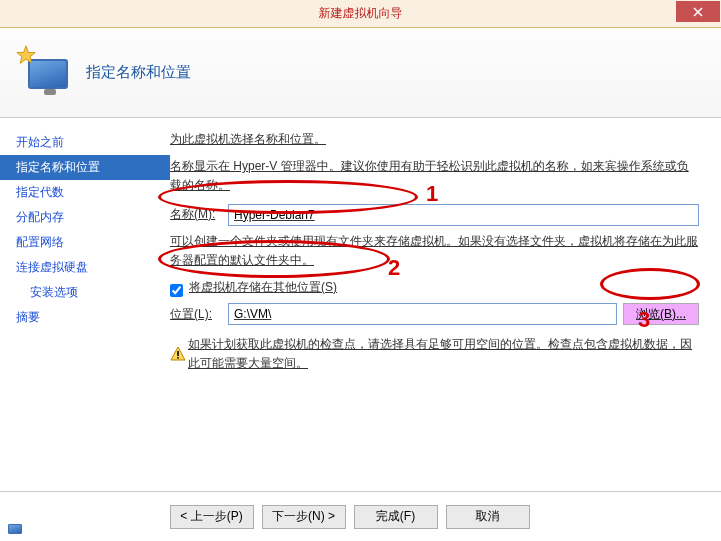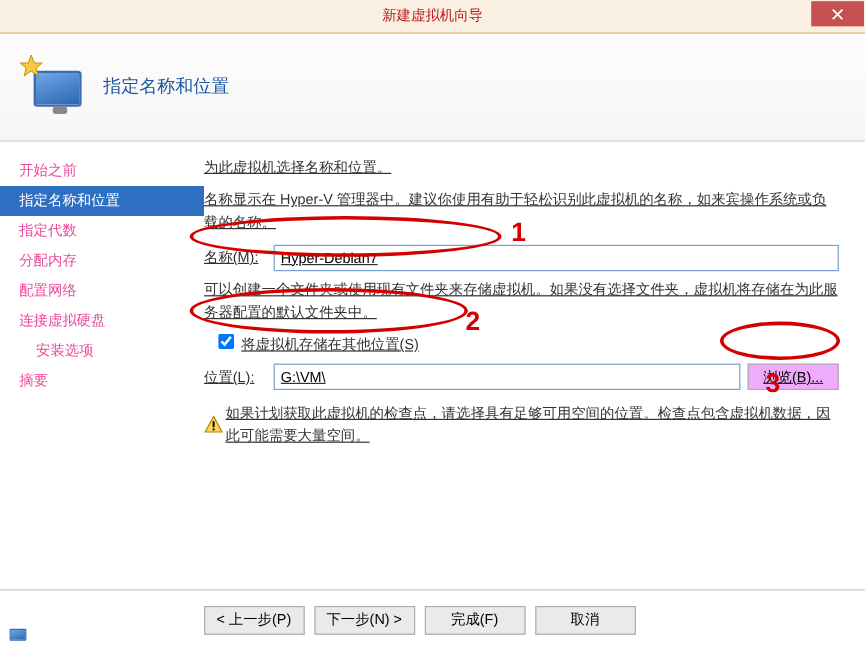--- a/index.html
+++ b/index.html
@@ -9,29 +9,29 @@
     .close-btn { width: 44px; height: 21px; background: #c75050; color: #fff; display: flex; align-items: center; justify-content: center; position: absolute; right: 1px; top: 1px; cursor: pointer; }
     .close-btn svg { width: 10px; height: 10px; }
     .header { height: 90px; background: linear-gradient(#fdfdfd, #f6f6f6); border-bottom: 1px solid #ccc; display: flex; align-items: center; padding-left: 20px; }
     .header-icon { width: 48px; height: 48px; margin-right: 18px; position: relative; }
     .monitor { position: absolute; left: 8px; top: 10px; width: 40px; height: 30px; background: linear-gradient(160deg,#6fa8e6,#2c64b0); border: 2px solid #3b6db0; border-radius: 3px; }
     .monitor::after { content:''; position:absolute; left:14px; bottom:-8px; width:12px; height:6px; background:#888; border-radius:2px; }
     .star { position:absolute; left:-4px; top:-4px; width:20px; height:20px; }
     .header-title { font-size: 15px; color: #1a56a0; }
     .body { display: flex; height: 373px; }
     .sidebar { width: 170px; padding: 12px 0; }
-    .sidebar-item { padding: 4px 16px; color: #ec4899; cursor: pointer; }
+    .sidebar-item { padding: 4px 16px; color: #1d4ed8; cursor: pointer; }
     .sidebar-item.active { background: #2e6fc2; color: #fff; }
     .sidebar-item.indent { padding-left: 30px; }
     .content { flex: 1; padding: 12px 22px 0 0; color: #333; line-height: 1.6; position: relative; text-decoration: underline; }
     .content p { margin-bottom: 8px; }
     .row { display: flex; align-items: center; margin-bottom: 6px; position: relative; }
     .label-col { width: 58px; flex-shrink:0; }
     .text-input { flex:1; height: 22px; border: 1px solid #7a9fd4; padding: 0 5px; font-size: 12px; background:#fff; }
-    .checkbox-row { display:flex; align-items:flex-start; margin: 6px 12px; position:relative; }
+    .checkbox-row { display:flex; align-items:flex-end; margin: 6px 0; position:relative; }
     .checkbox-row input { margin-right: 6px; }
     .browse-btn { width: 76px; height: 22px; border: 1px solid #adadad; background: #f0abfc; margin-left: 6px; cursor: pointer; font-size:12px; }
     .warning-row { display:flex; align-items:center; margin-top: 10px; gap:2px; }
     .warn-icon { width:16px; height:16px; flex-shrink:0; }
     .footer { height: 50px; border-top: 1px solid #ccc; display:flex; align-items:center; justify-content:center; padding-right: 22px; gap: 8px; }
     .footer button { width: 84px; height: 24px; border:1px solid #adadad; background:#eaeaea; cursor:pointer; font-size:12px; }
     .annot-ellipse { position:absolute; border:3px solid #d40000; border-radius:50%; pointer-events:none; }
     .annot-num { position:absolute; color:#d40000; font-weight:bold; font-size:22px; font-family: Arial, sans-serif; pointer-events:none; }
     .taskbar-icon { position:absolute; left:6px; bottom:4px; width:16px; height:16px; }
     .taskbar-icon .tbm { width:14px; height:10px; background:linear-gradient(160deg,#6fa8e6,#2c64b0); border:1px solid #3b6db0; border-radius:1px; position:absolute; left:2px; top:3px;}

